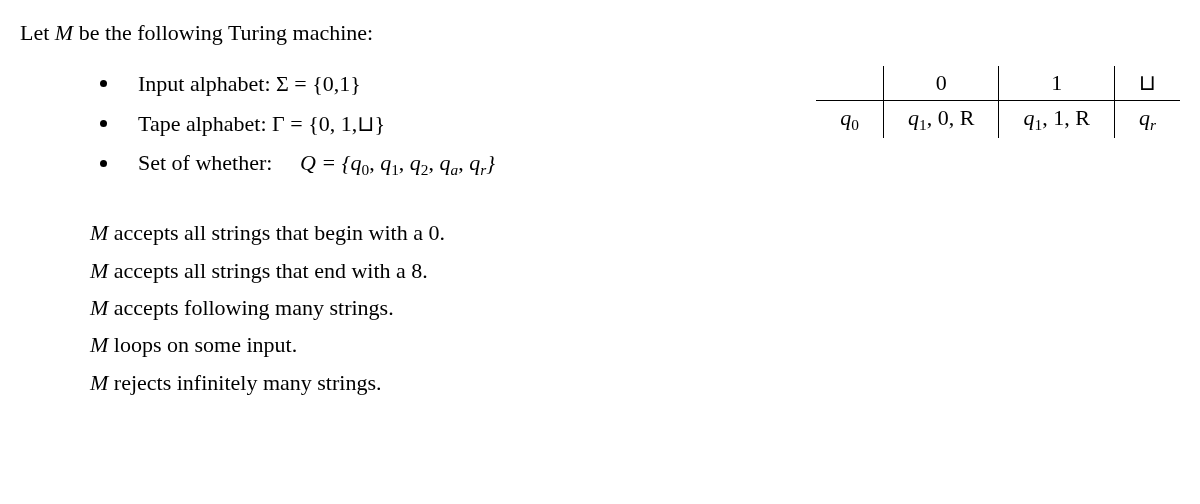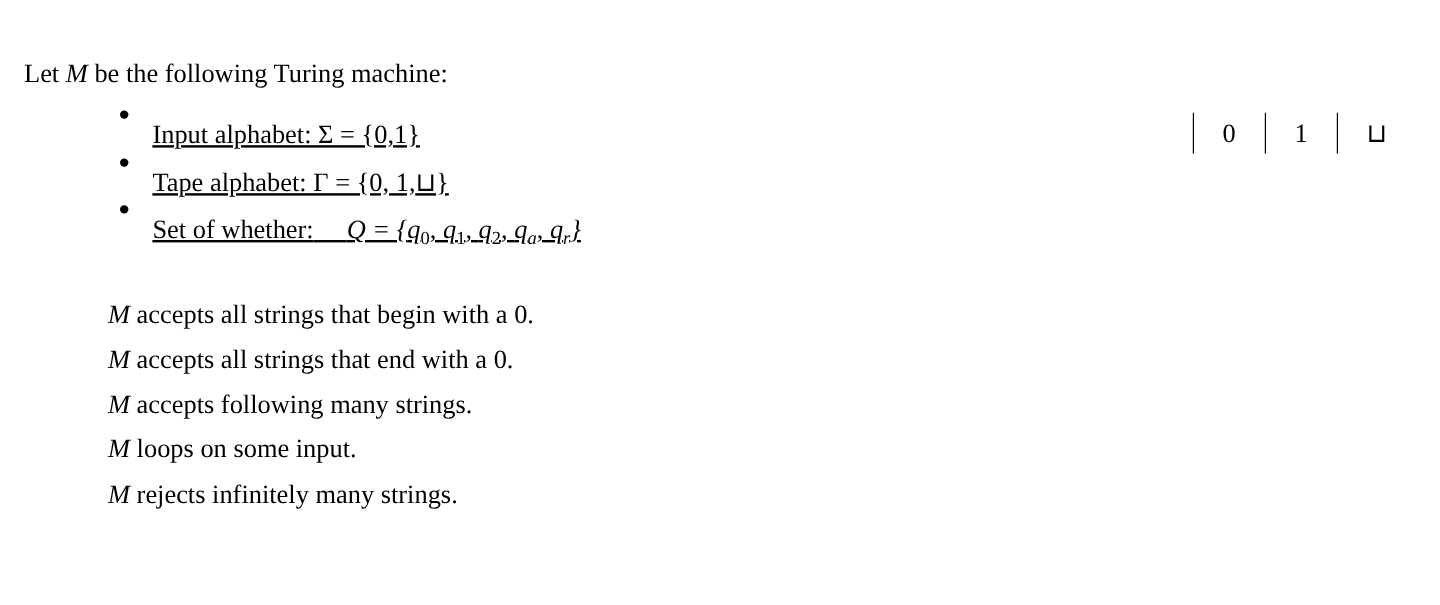--- a/index.html
+++ b/index.html
@@ -9,44 +9,43 @@
     }
     body {
       font-family: 'Times New Roman', Times, serif;
       font-size: 22px;
       color: #000;
       background: #fff;
       padding: 20px 20px;
     }
     .content {
       max-width: 1160px;
-      margin-top: 28px;
     }
     .intro {
       margin-bottom: 18px;
     }
     .italic {
       font-style: italic;
     }
     .mid-row {
       display: flex;
       align-items: flex-start;
       gap: 80px;
       margin-bottom: 30px;
     }
     .bullets {
       list-style: none;
       padding-left: 80px;
       flex: 0 0 auto;
     }
     .bullets li {
       display: flex;
-      gap: 20px;
+      align-items: center;
+      gap: 31px;
       line-height: 1.8;
-      text-decoration: underline;
     }
     .bullet-dot {
       width: 7px;
       height: 7px;
       background: #000;
       border-radius: 50%;
       flex-shrink: 0;
     }
     table {
       border-collapse: collapse;
@@ -135,26 +134,32 @@
     </ul>
 
     <table>
       <tbody>
           <tr>
         <td></td>
         <td>0</td>
         <td>1</td>
         <td><span class="blank-sym">⊔</span></td>
       </tr>
+      <tr>
+        <td><span class="sub">q</span><span class="sub-num">0</span></td>
+        <td><span class="sub">q</span><span class="sub-num">1</span><span>, 0, R</span></td>
+        <td><span class="sub">q</span><span class="sub-num">1</span><span>, 1, R</span></td>
+        <td><span class="sub">q</span><span class="sub-letter">r</span></td>
+      </tr>
     </tbody>
       </table>
   </div>
 
 
   <div class="statements">
     <p><span class="italic">M</span><span> accepts all strings that begin with a 0.</span></p>
-    <p><span class="italic">M</span><span> accepts all strings that end with a 0.</span></p>
+    <p><span class="italic">M</span><span> accepts all strings that end with a 8.</span></p>
     <p><span class="italic">M</span><span> accepts following many strings.</span></p>
     <p><span class="italic">M</span><span> loops on some input.</span></p>
     <p><span class="italic">M</span><span> rejects infinitely many strings.</span></p>
   </div>
 
 </div>
 
 </body></html>

